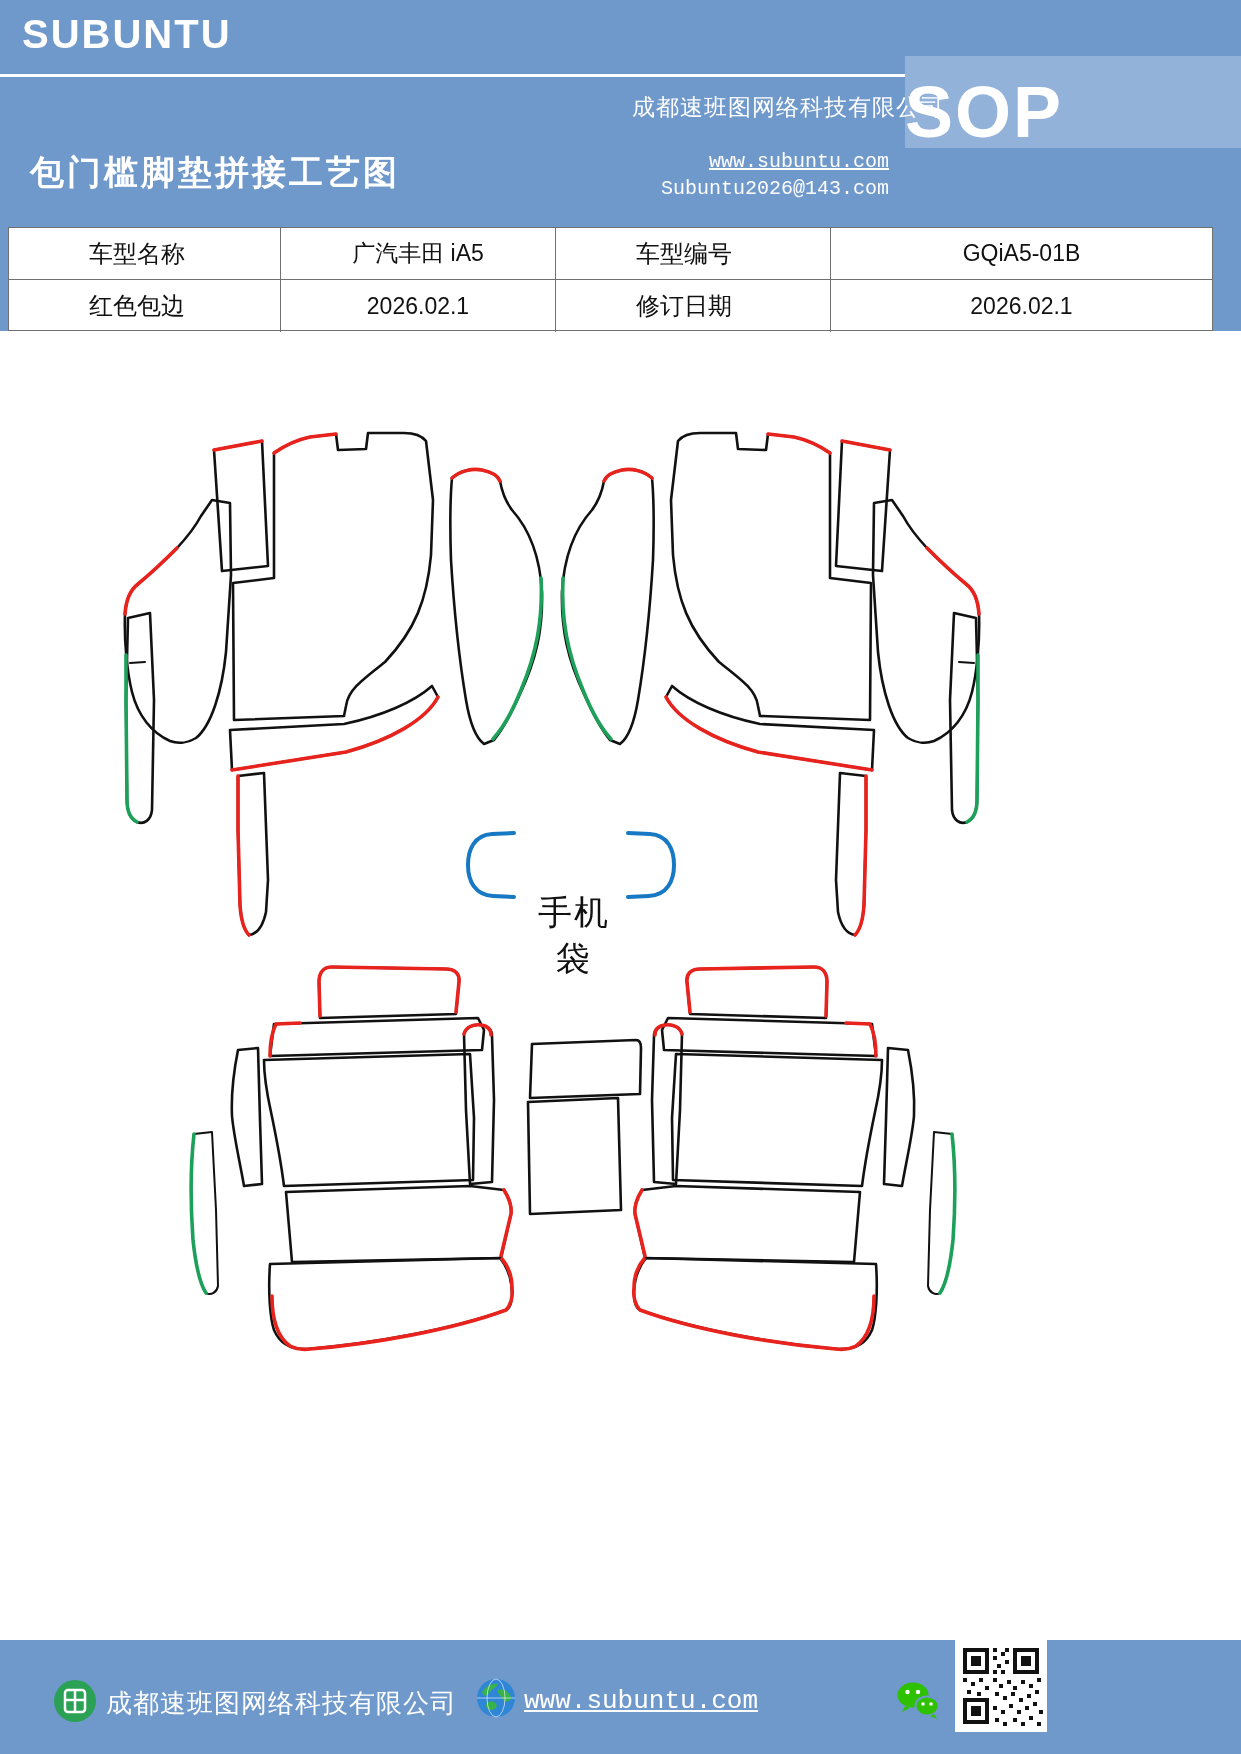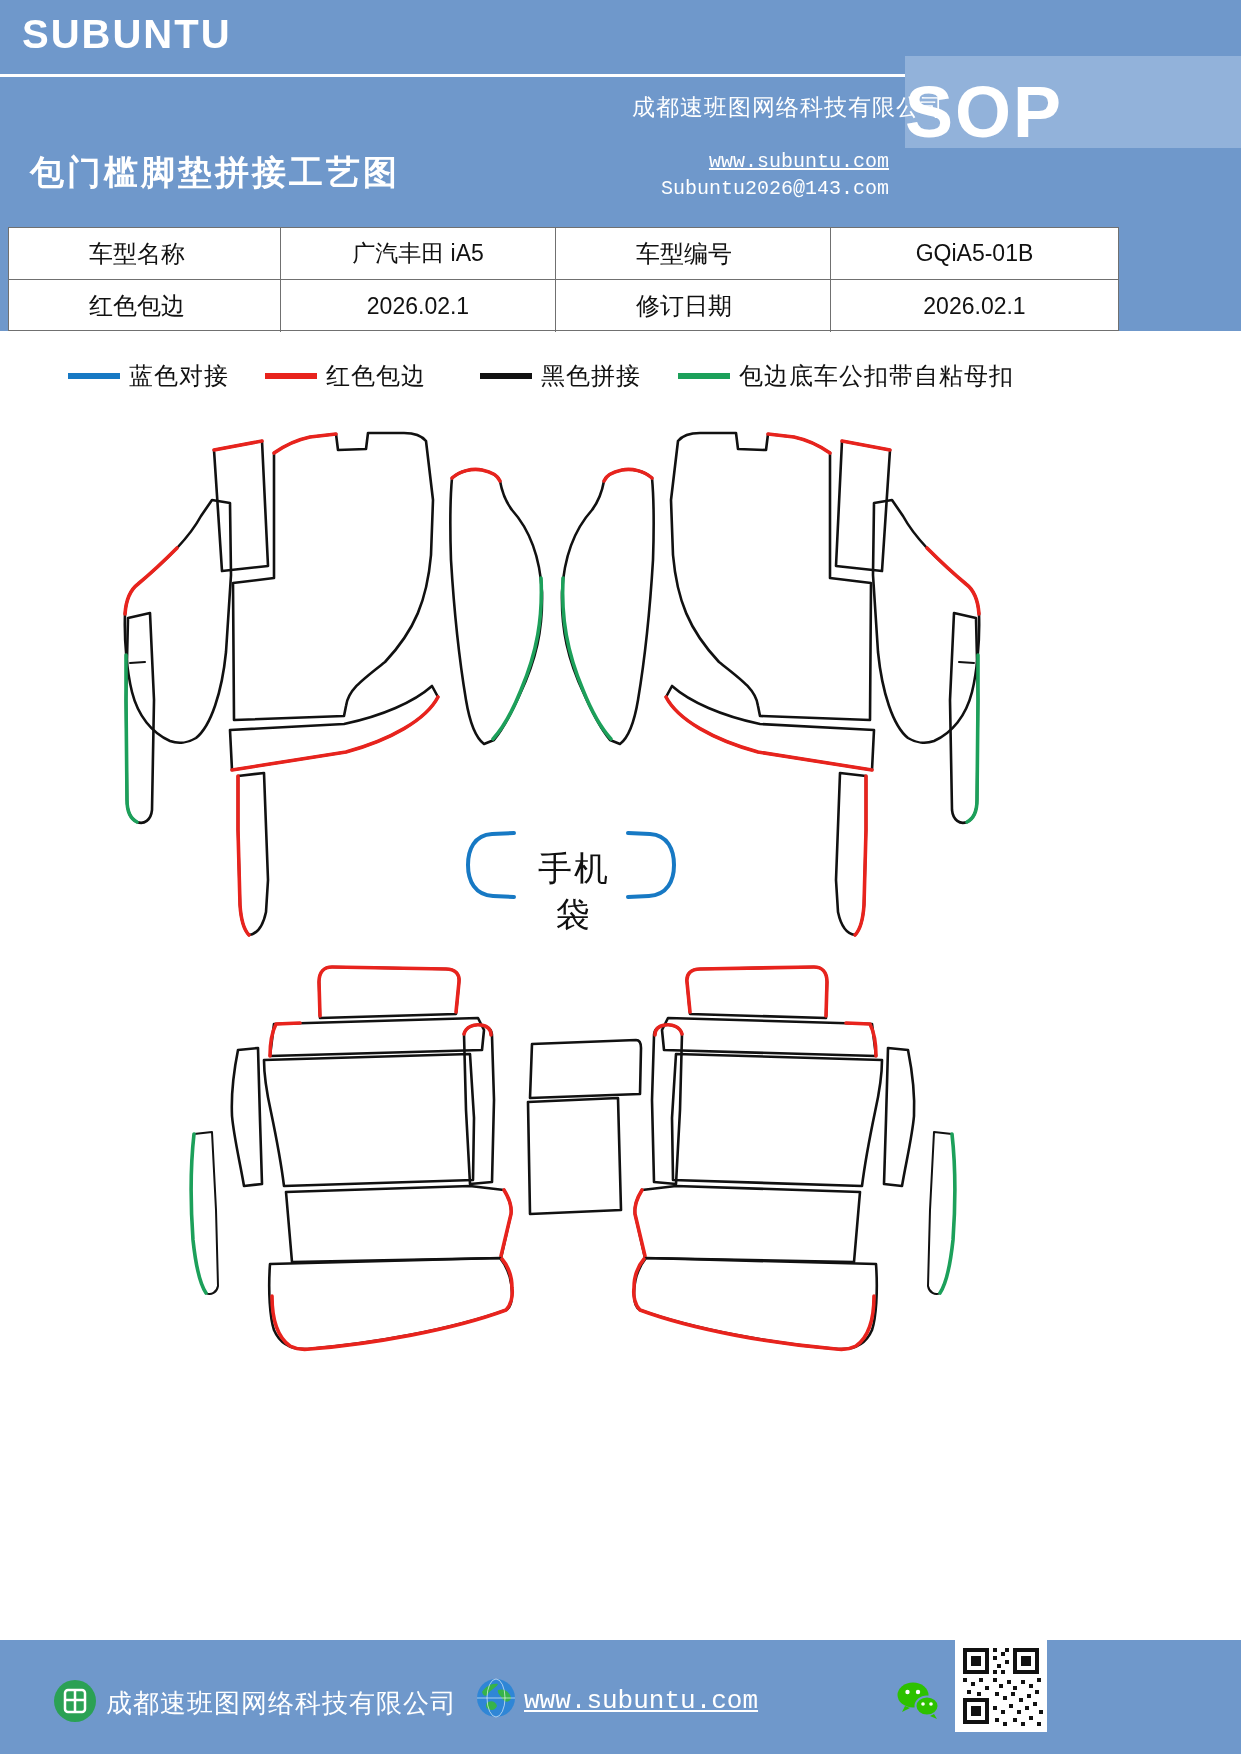--- a/index.html
+++ b/index.html
@@ -13,21 +13,21 @@
   .header-rule { position:absolute; left:0; top:74px; width:905px; height:3px; background:#fff; }
   .sop-panel { position:absolute; left:905px; top:56px; width:336px; height:92px; background:var(--panel-blue,#92b2da); display:flex; align-items:flex-end; }
   .sop-text { font-size:72px; font-weight:bold; color:#fff; letter-spacing:2px; line-height:1; }
   .header-company { position:absolute; left:632px; top:92px; font-size:23px; color:#fff; font-family:"Liberation Serif","DejaVu Serif",serif; letter-spacing:1px; }
   .page-title { position:absolute; left:30px; top:150px; font-size:34px; font-weight:bold; color:#fff; letter-spacing:3px; }
   .header-links { position:absolute; right:352px; top:150px; text-align:right; font-family:"Liberation Mono","DejaVu Sans Mono",monospace; color:#fff; }
   .header-website { display:block; font-size:20px; text-decoration:underline; margin-bottom:4px; }
   .header-email { display:block; font-size:20px; }
 
   
-  .table-panel { position:absolute; left:8px; top:227px; width:1111px; height:104px; background:#fff;
+  .table-panel { position:absolute; left:8px; top:227px; width:1205px; height:104px; background:#fff;
     display:grid; grid-template-columns:272px 275px 275px auto; grid-template-rows:52px 52px;
     border:1px solid var(--table-border,#707070); }
   .cell { display:flex; align-items:center; font-size:23px; color:#111;
     border-right:1px solid var(--table-border,#707070); border-bottom:1px solid var(--table-border,#707070); }
   .cell:nth-child(4n) { border-right:none; }
   .cell:nth-child(n+5) { border-bottom:none; }
   .cell.lbl { padding-left:80px; font-size:24px; }
   .cell.val { justify-content:center; }
 
   
@@ -39,21 +39,21 @@
   .legend-label { font-size:24px; color:#111; letter-spacing:1px; }
 
   
   .diagram { position:absolute; left:0; top:0; width:1241px; height:1754px; }
   .diagram path { fill:none; stroke-linejoin:round; stroke-linecap:round; }
   .k  { stroke:var(--black,#111111); stroke-width:2.6; }
   .kt { stroke:var(--black,#111111); stroke-width:2; }
   .r  { stroke:var(--red,#e8231d);   stroke-width:3.6; }
   .g  { stroke:var(--green,#1ca05a); stroke-width:3.6; }
   .b  { stroke:var(--blue,#1779c4);  stroke-width:4; }
-  .phone-bag-label { position:absolute; left:522px; top:846px; width:104px; text-align:center;
+  .phone-bag-label { position:absolute; left:522px; top:890px; width:104px; text-align:center;
     font-size:34px; color:#111; letter-spacing:2px; }
 
   
   .footer { position:absolute; left:0; top:1640px; width:1241px; height:114px; background:var(--header-blue,#6f98cb); }
   .brand-icon { position:absolute; left:52px; top:38px; }
   .footer-company { position:absolute; left:106px; top:46px; font-size:26px; color:#fff; letter-spacing:1px; }
   .globe-icon { position:absolute; left:476px; top:38px; }
   .footer-website { position:absolute; left:524px; top:46px; font-size:26px; color:#fff;
     text-decoration:underline; font-family:"Liberation Mono","DejaVu Sans Mono",monospace; }
   .wechat-icon { position:absolute; left:896px; top:40px; }
@@ -82,38 +82,20 @@
     <div class="cell lbl">车型名称</div>
     <div class="cell val">广汽丰田 iA5</div>
     <div class="cell lbl">车型编号</div>
     <div class="cell val">GQiA5-01B</div>
     <div class="cell lbl">红色包边</div>
     <div class="cell val">2026.02.1</div>
     <div class="cell lbl">修订日期</div>
     <div class="cell val">2026.02.1</div>
   </div>
 
-  <div class="legend">
-    <div class="legend-item i0">
-      <span class="swatch" style="background-color: rgb(23, 121, 196);"></span>
-      <span class="legend-label">蓝色对接</span>
-    </div>
-    <div class="legend-item i1">
-      <span class="swatch" style="background-color: rgb(232, 35, 29);"></span>
-      <span class="legend-label">红色包边</span>
-    </div>
-    <div class="legend-item i2">
-      <span class="swatch" style="background-color: rgb(17, 17, 17);"></span>
-      <span class="legend-label">黑色拼接</span>
-    </div>
-    <div class="legend-item i3">
-      <span class="swatch" style="background-color: rgb(28, 160, 90);"></span>
-      <span class="legend-label">包边底车公扣带自粘母扣</span>
-    </div>
-  </div>
 
   <svg class="diagram" viewBox="0 0 1241 1754" aria-hidden="true">
 
     <g id="front-mat-group">
 
       <path class="k" d="M214,450 L262,441 L268,566 L222,571 Z"></path>
       <path class="r" d="M214,450 L262,441"></path>
 
       <path class="k" d="M274,453 C284,446 296,440 310,437 L336,434 L338,450 L366,449 L368,433 L404,433 C414,433 422,436 426,441 L433,500 L431,555 C427,600 415,630 385,662 C362,680 348,690 346,706 L344,716 L234,720 L233,583 L274,578 Z"></path>
       <path class="r" d="M274,453 C284,446 296,440 310,437 L336,434"></path>

